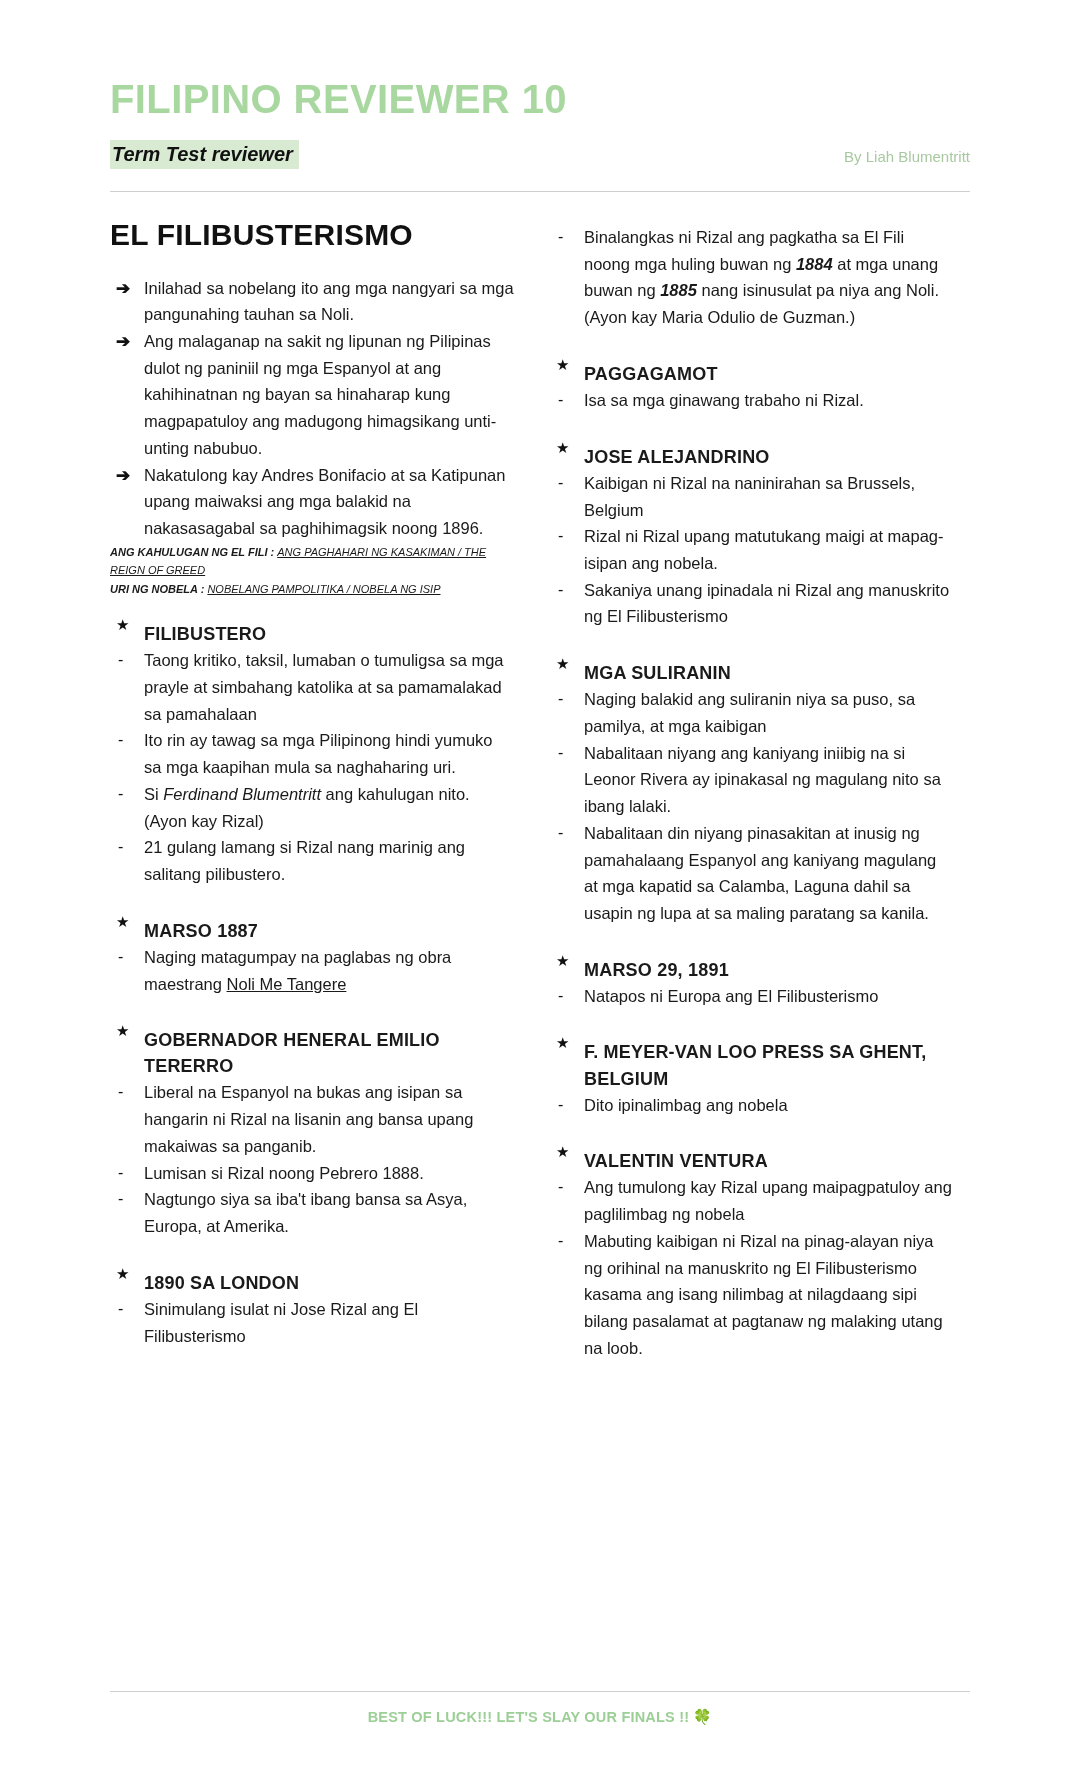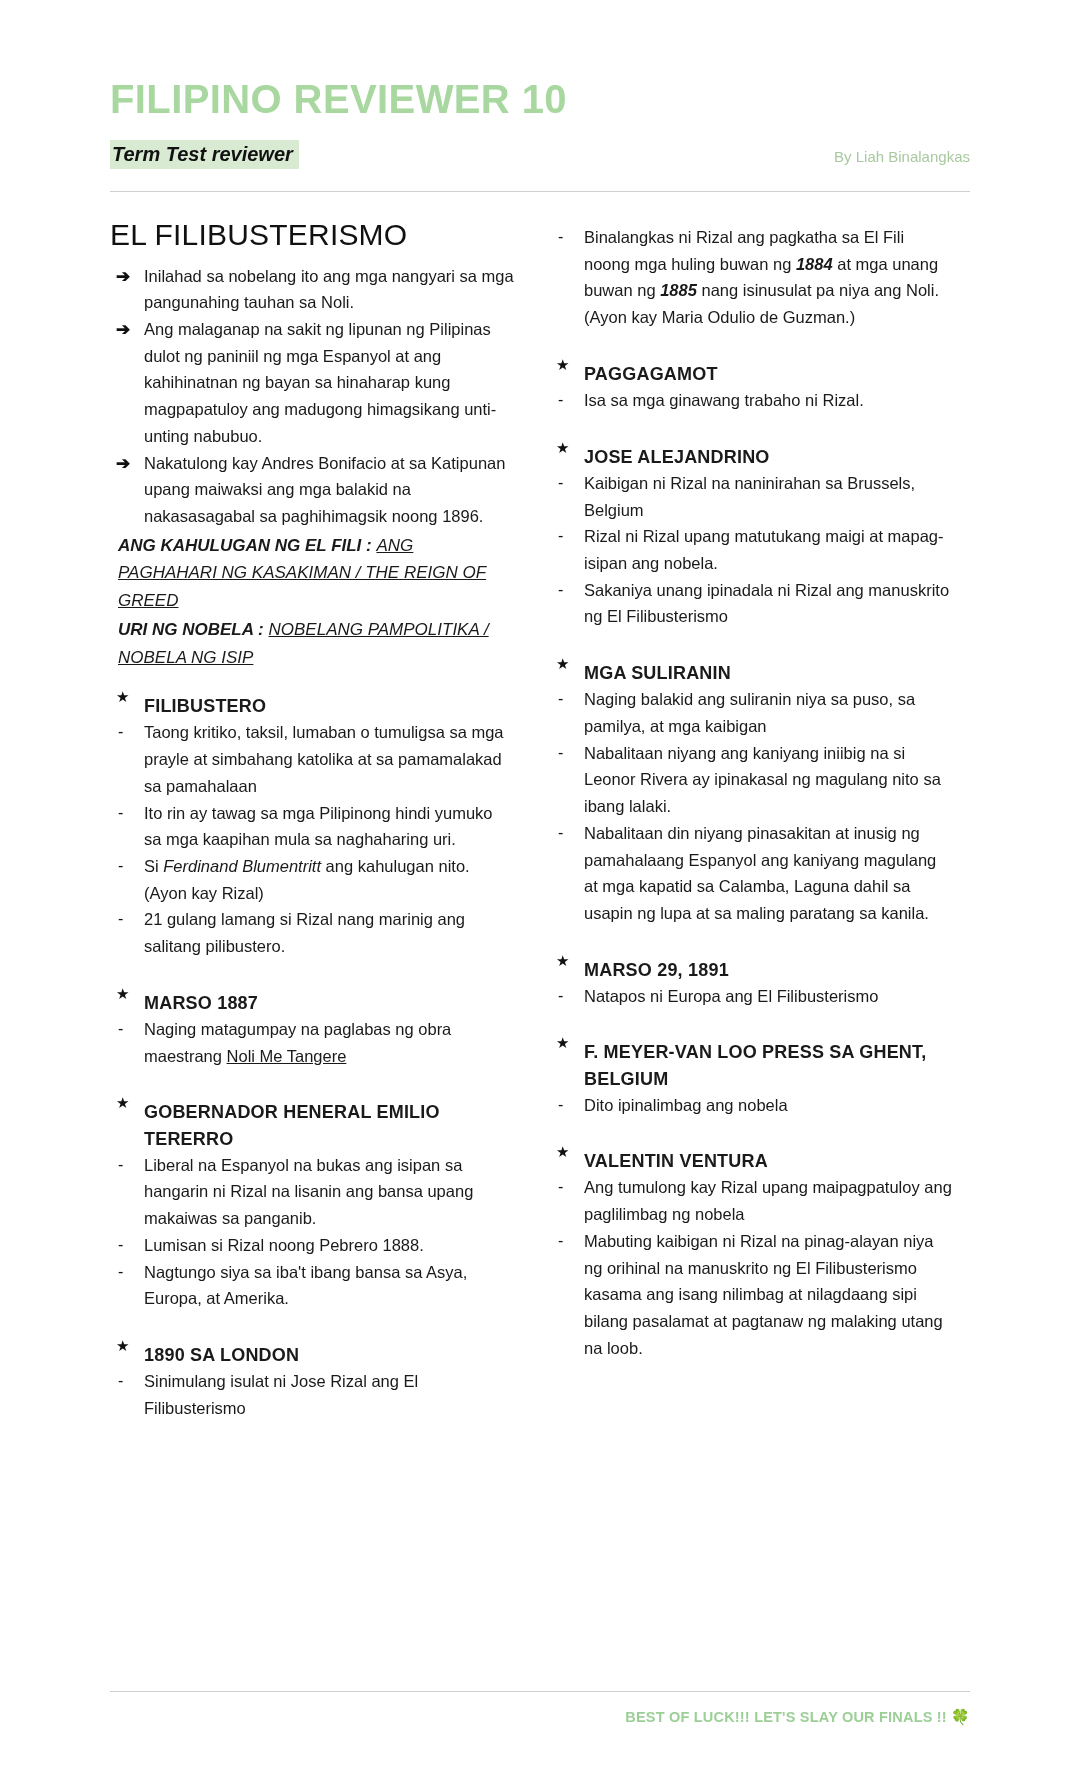--- a/index.html
+++ b/index.html
@@ -67,23 +67,23 @@
   .columns {
     display: flex;
     gap: 36px;
     margin-top: 26px;
   }
   .col { width: 404px; }
   .col.right { padding-top: 6px; }
 
   .section-title {
     font-size: 30px;
-    font-weight: 400;
+    font-weight: 700;
     letter-spacing: 0.2px;
-    margin: 0 0 10px 0;
+    margin: 0 0 22px 0;
     color: #111;
     line-height: 1.15;
   }
 
   
   ul.blist {
     list-style: none;
     margin: 0;
     padding: 0;
   }
@@ -113,25 +113,25 @@
     font-weight: 800;
     font-size: 18px;
     letter-spacing: 0.2px;
     line-height: 1.45;
     margin-top: 8px;
   }
   li.head:first-child { margin-top: 0; }
   li.sub { margin-bottom: 0; }
 
   .kv-line {
-    font-size: 17px;
+    font-size: 11px;
     font-style: italic;
     font-weight: 800;
     line-height: 1.62;
-    margin: 2px 0 0 8px;
+    margin: 2px 0 0 0;
   }
   .kv-line .val {
     font-weight: 400;
     font-style: italic;
     text-decoration: underline;
   }
   .spacer-sm { height: 14px; }
 
   i.it { font-style: italic; }
   b.bd { font-weight: 700; font-style: italic; }
@@ -143,38 +143,38 @@
     left: 110px;
     right: 110px;
     bottom: 52px;
   }
   .footer-rule {
     border: 0;
     border-top: 1px solid #cfcfcf;
     margin: 0 0 16px 0;
   }
   .footer-text {
-    text-align: right;
+    text-align: center;
     font-size: 14.5px;
     font-weight: 700;
     color: #9ccf96;
     letter-spacing: 0.2px;
   }
   .clover { color: #4caf50; font-size: 15px; }
 </style>
 </head>
 <body>
 
 <div class="page">
 
   <div class="header">
     <h1 class="doc-title">FILIPINO REVIEWER 10</h1>
     <div class="subtitle-row">
       <span class="doc-subtitle">Term Test reviewer</span>
-      <span class="byline">By Liah Binalangkas</span>
+      <span class="byline">By Liah Blumentritt</span>
     </div>
     <hr class="rule">
   </div>
 
   <div class="columns">
 
     <div class="col left">
 
       <h2 class="section-title">EL FILIBUSTERISMO</h2>
 

